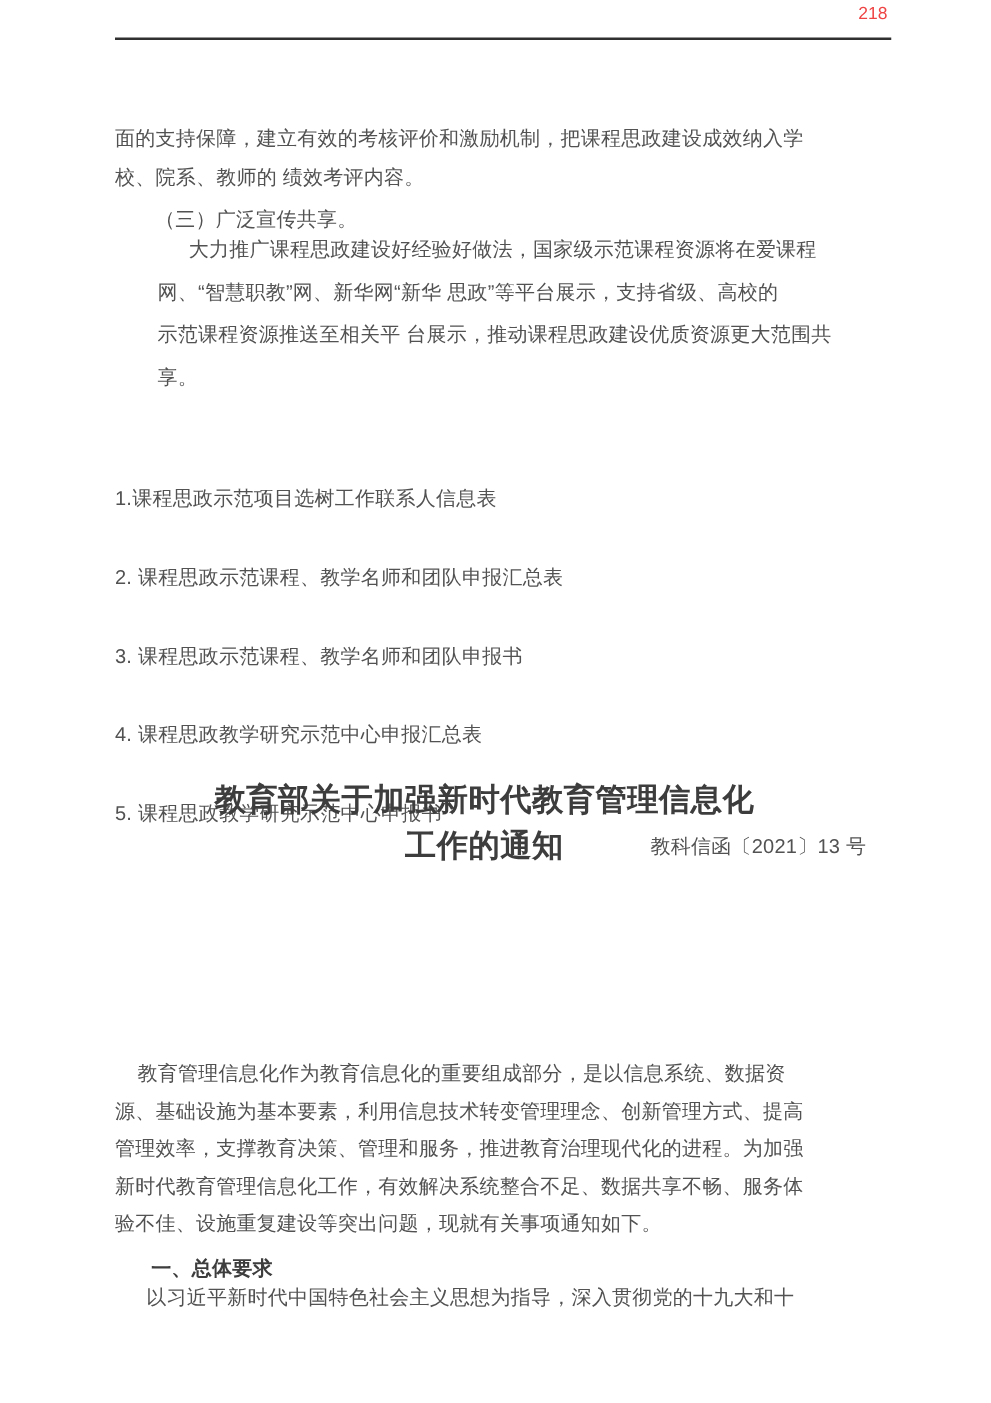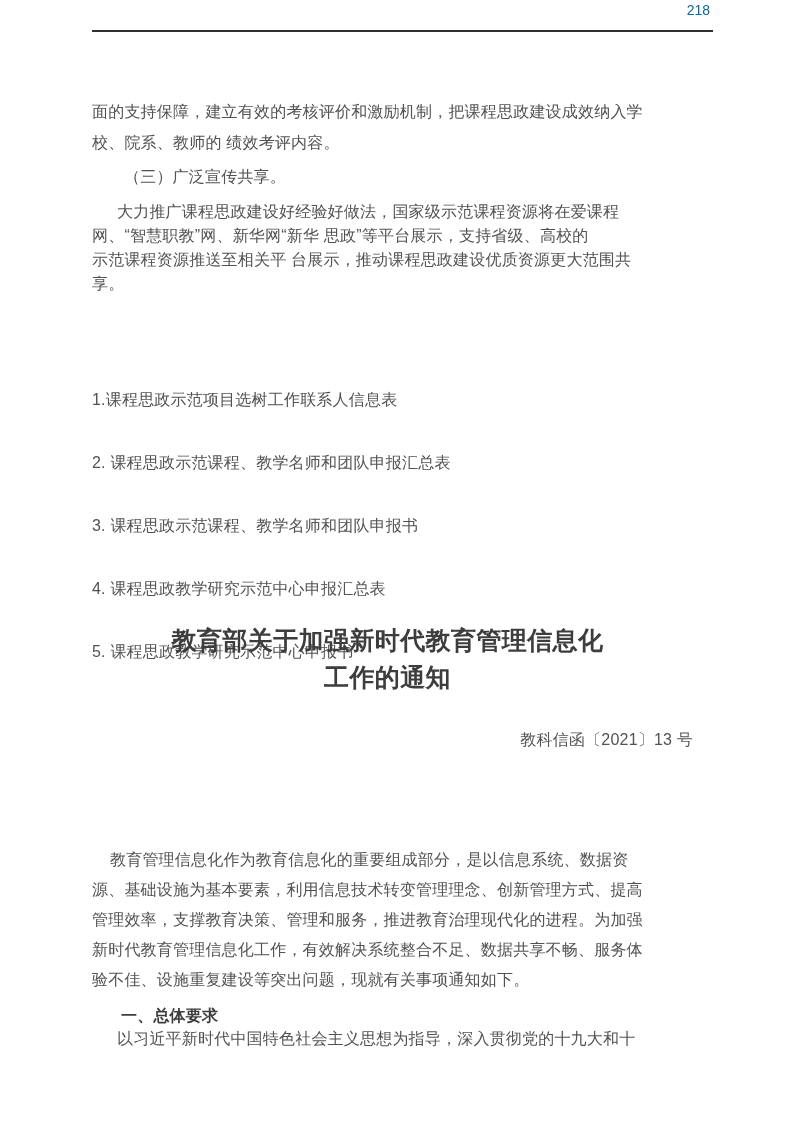--- a/index.html
+++ b/index.html
@@ -13,21 +13,21 @@
     height: 1122px;
     background: #ffffff;
     overflow: hidden;
     font-family: "Liberation Sans", sans-serif;
   }
   .page-number {
     position: absolute;
     top: 2px;
     right: 83px;
     font-size: 14px;
-    color: #0369a1;
+    color: #ef4444;
   }
   .header-rule {
     position: absolute;
     left: 92px;
     top: 30px;
     width: 621px;
     height: 2px;
     background: #303030;
   }
   .blk {
@@ -35,36 +35,36 @@
     left: 92px;
     width: 648px;
     font-size: 16px;
     line-height: 31px;
     color: #525252;
     white-space: pre-line;
     letter-spacing: 0.2px;
   }
   .blk-pa   { top: 96px; }
   .blk-san  { top: 161px; text-indent: 32px; }
-  .blk-pb   { top: 200px; line-height: 24px; text-indent: 25px; }
+  .blk-pb   { top: 184px; line-height: 34px; text-indent: 25px; margin-left: 34px; }
   .blk-attach { top: 353px; }
   .attach-line { line-height: 32px; white-space: pre-line; }
   .blk-title {
     left: 77px;
     top: 622px;
     width: 621px;
     text-align: center;
     font-size: 25px;
     font-weight: bold;
     line-height: 37px;
     color: #3d3d3d;
     letter-spacing: 0.4px;
   }
   .blk-docnum {
-    top: 724px;
+    top: 662px;
     width: 621px;
     box-sizing: border-box;
     padding-right: 20px;
     text-align: right;
   }
   .blk-pc   { top: 750px; }
   .blk-pd   { top: 845px; line-height: 30px; text-indent: 18px; }
   .blk-head1 {
     top: 1000px;
     text-indent: 29px;

